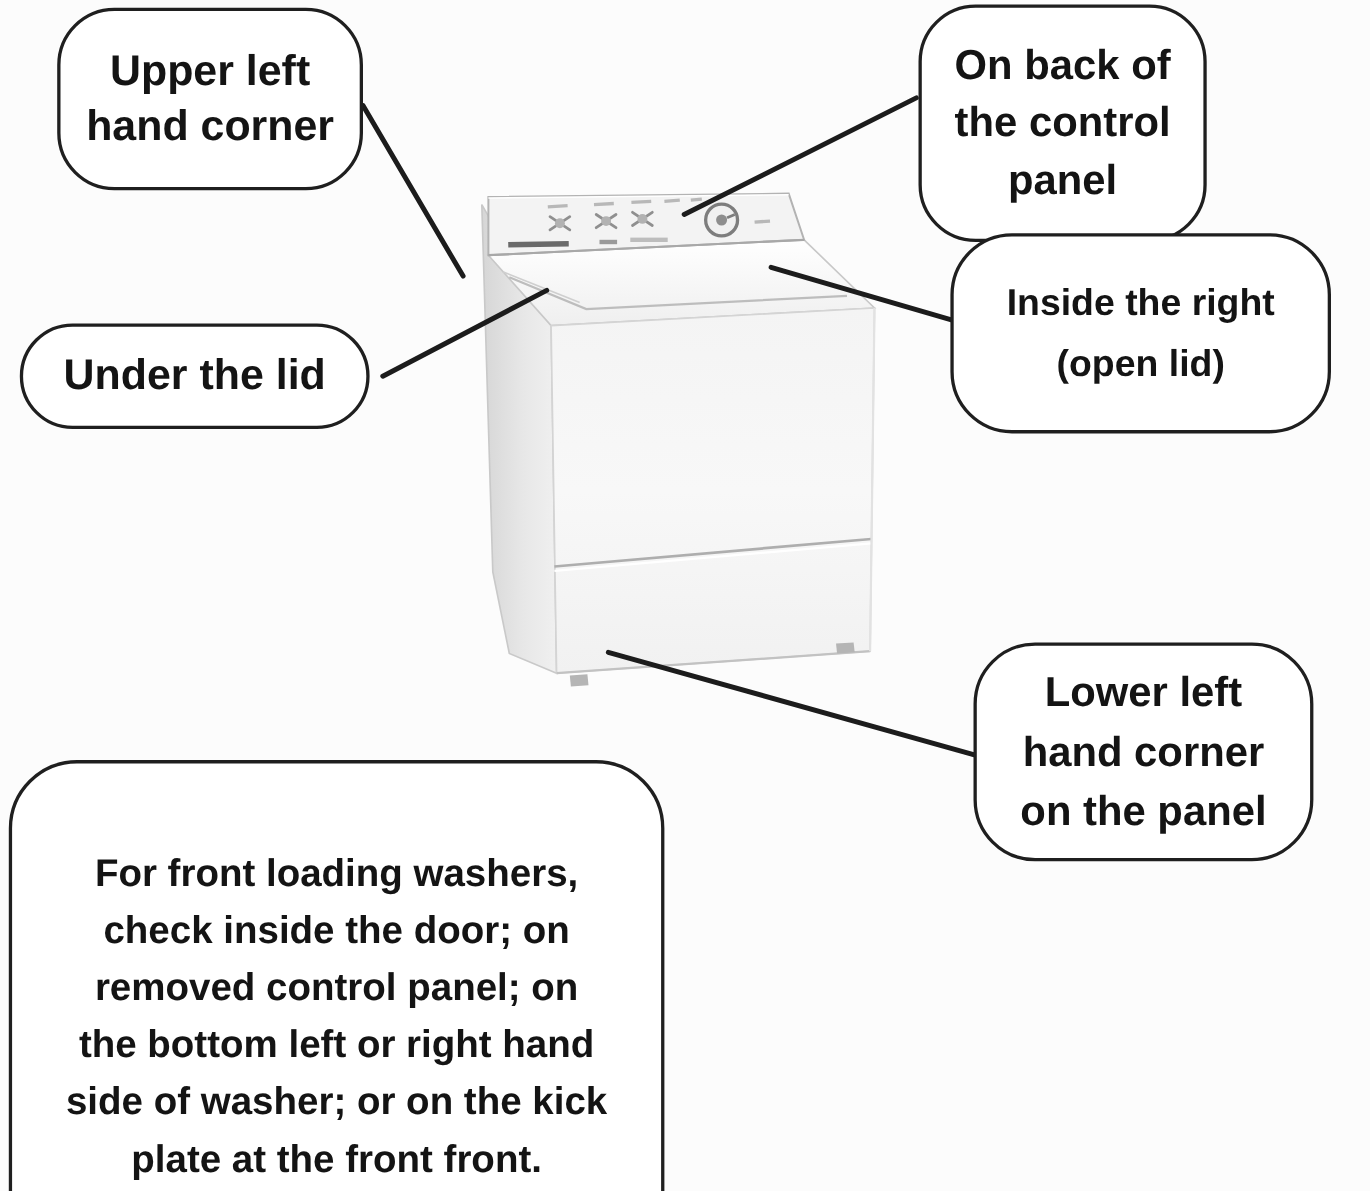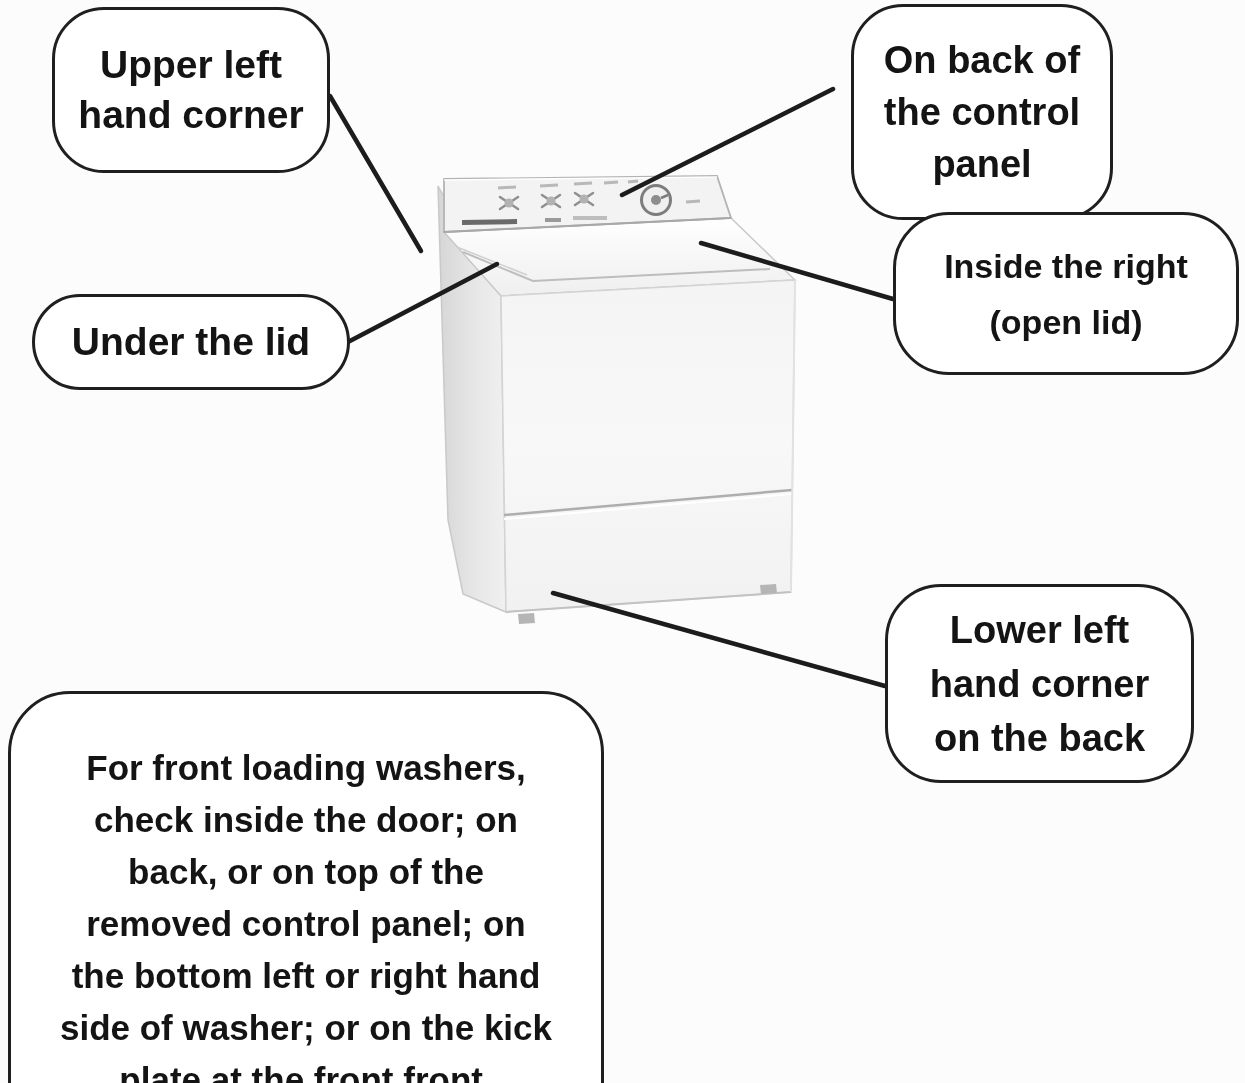--- a/index.html
+++ b/index.html
@@ -11,23 +11,23 @@
   .stage{position:absolute;inset:0;width:1245px;height:1083px;}
   svg.art{position:absolute;left:0;top:0;}
   .callout{
     position:absolute;box-sizing:border-box;
     background:#ffffff;border:3.5px solid #1f1f1f;
     display:flex;flex-direction:column;align-items:center;justify-content:center;
     text-align:center;color:#141414;font-weight:bold;
   }
   .callout .ln{white-space:nowrap;}
   #b1{left:52px;top:7px;width:278px;height:166px;border-radius:52px;font-size:39px;line-height:50px;}
-  #b2{left:835px;top:4px;width:262px;height:216px;border-radius:52px;font-size:38px;line-height:52px;margin-left:16px;}
-  #b3{left:32px;top:294px;width:318px;height:96px;border-radius:48px;font-size:39px;line-height:44px;}
-  #b4{left:893px;top:212px;width:346px;height:163px;border-radius:56px;font-size:34px;line-height:56px;}
+  #b2{left:835px;top:4px;width:262px;height:216px;border-radius:52px;font-size:38px;line-height:52px;}
+  #b3{left:18px;top:294px;width:318px;height:96px;border-radius:48px;font-size:39px;line-height:44px;}
+  #b4{left:864px;top:212px;width:346px;height:182px;border-radius:56px;font-size:34px;line-height:56px;}
   #b5{left:885px;top:584px;width:309px;height:199px;border-radius:56px;font-size:38px;line-height:54px;align-items:center;}
   #b6{left:8px;top:691px;width:596px;height:466px;border-radius:62px;font-size:35px;line-height:52px;}
 </style>
 </head>
 <body>
 
 <div class="stage">
 
   <svg class="art" width="1245" height="1083" viewBox="0 0 1245 1083">
     <defs>
@@ -130,26 +130,25 @@
   </div>
 
   <div class="callout" id="b4">
     <div class="ln">Inside the right</div>
     <div class="ln">(open lid)</div>
   </div>
 
   <div class="callout" id="b5">
     <div class="ln">Lower left</div>
     <div class="ln">hand corner</div>
-    <div class="ln">on the back</div>
+    <div class="ln">on the panel</div>
   </div>
 
   <div class="callout" id="b6">
     <div class="ln">For front loading washers,</div>
     <div class="ln">check inside the door; on</div>
-    <div class="ln">back, or on top of the</div>
     <div class="ln">removed control panel; on</div>
     <div class="ln">the bottom left or right hand</div>
     <div class="ln">side of washer; or on the kick</div>
     <div class="ln">plate at the front front.</div>
   </div>
 
 </div>
 
 </body></html>

